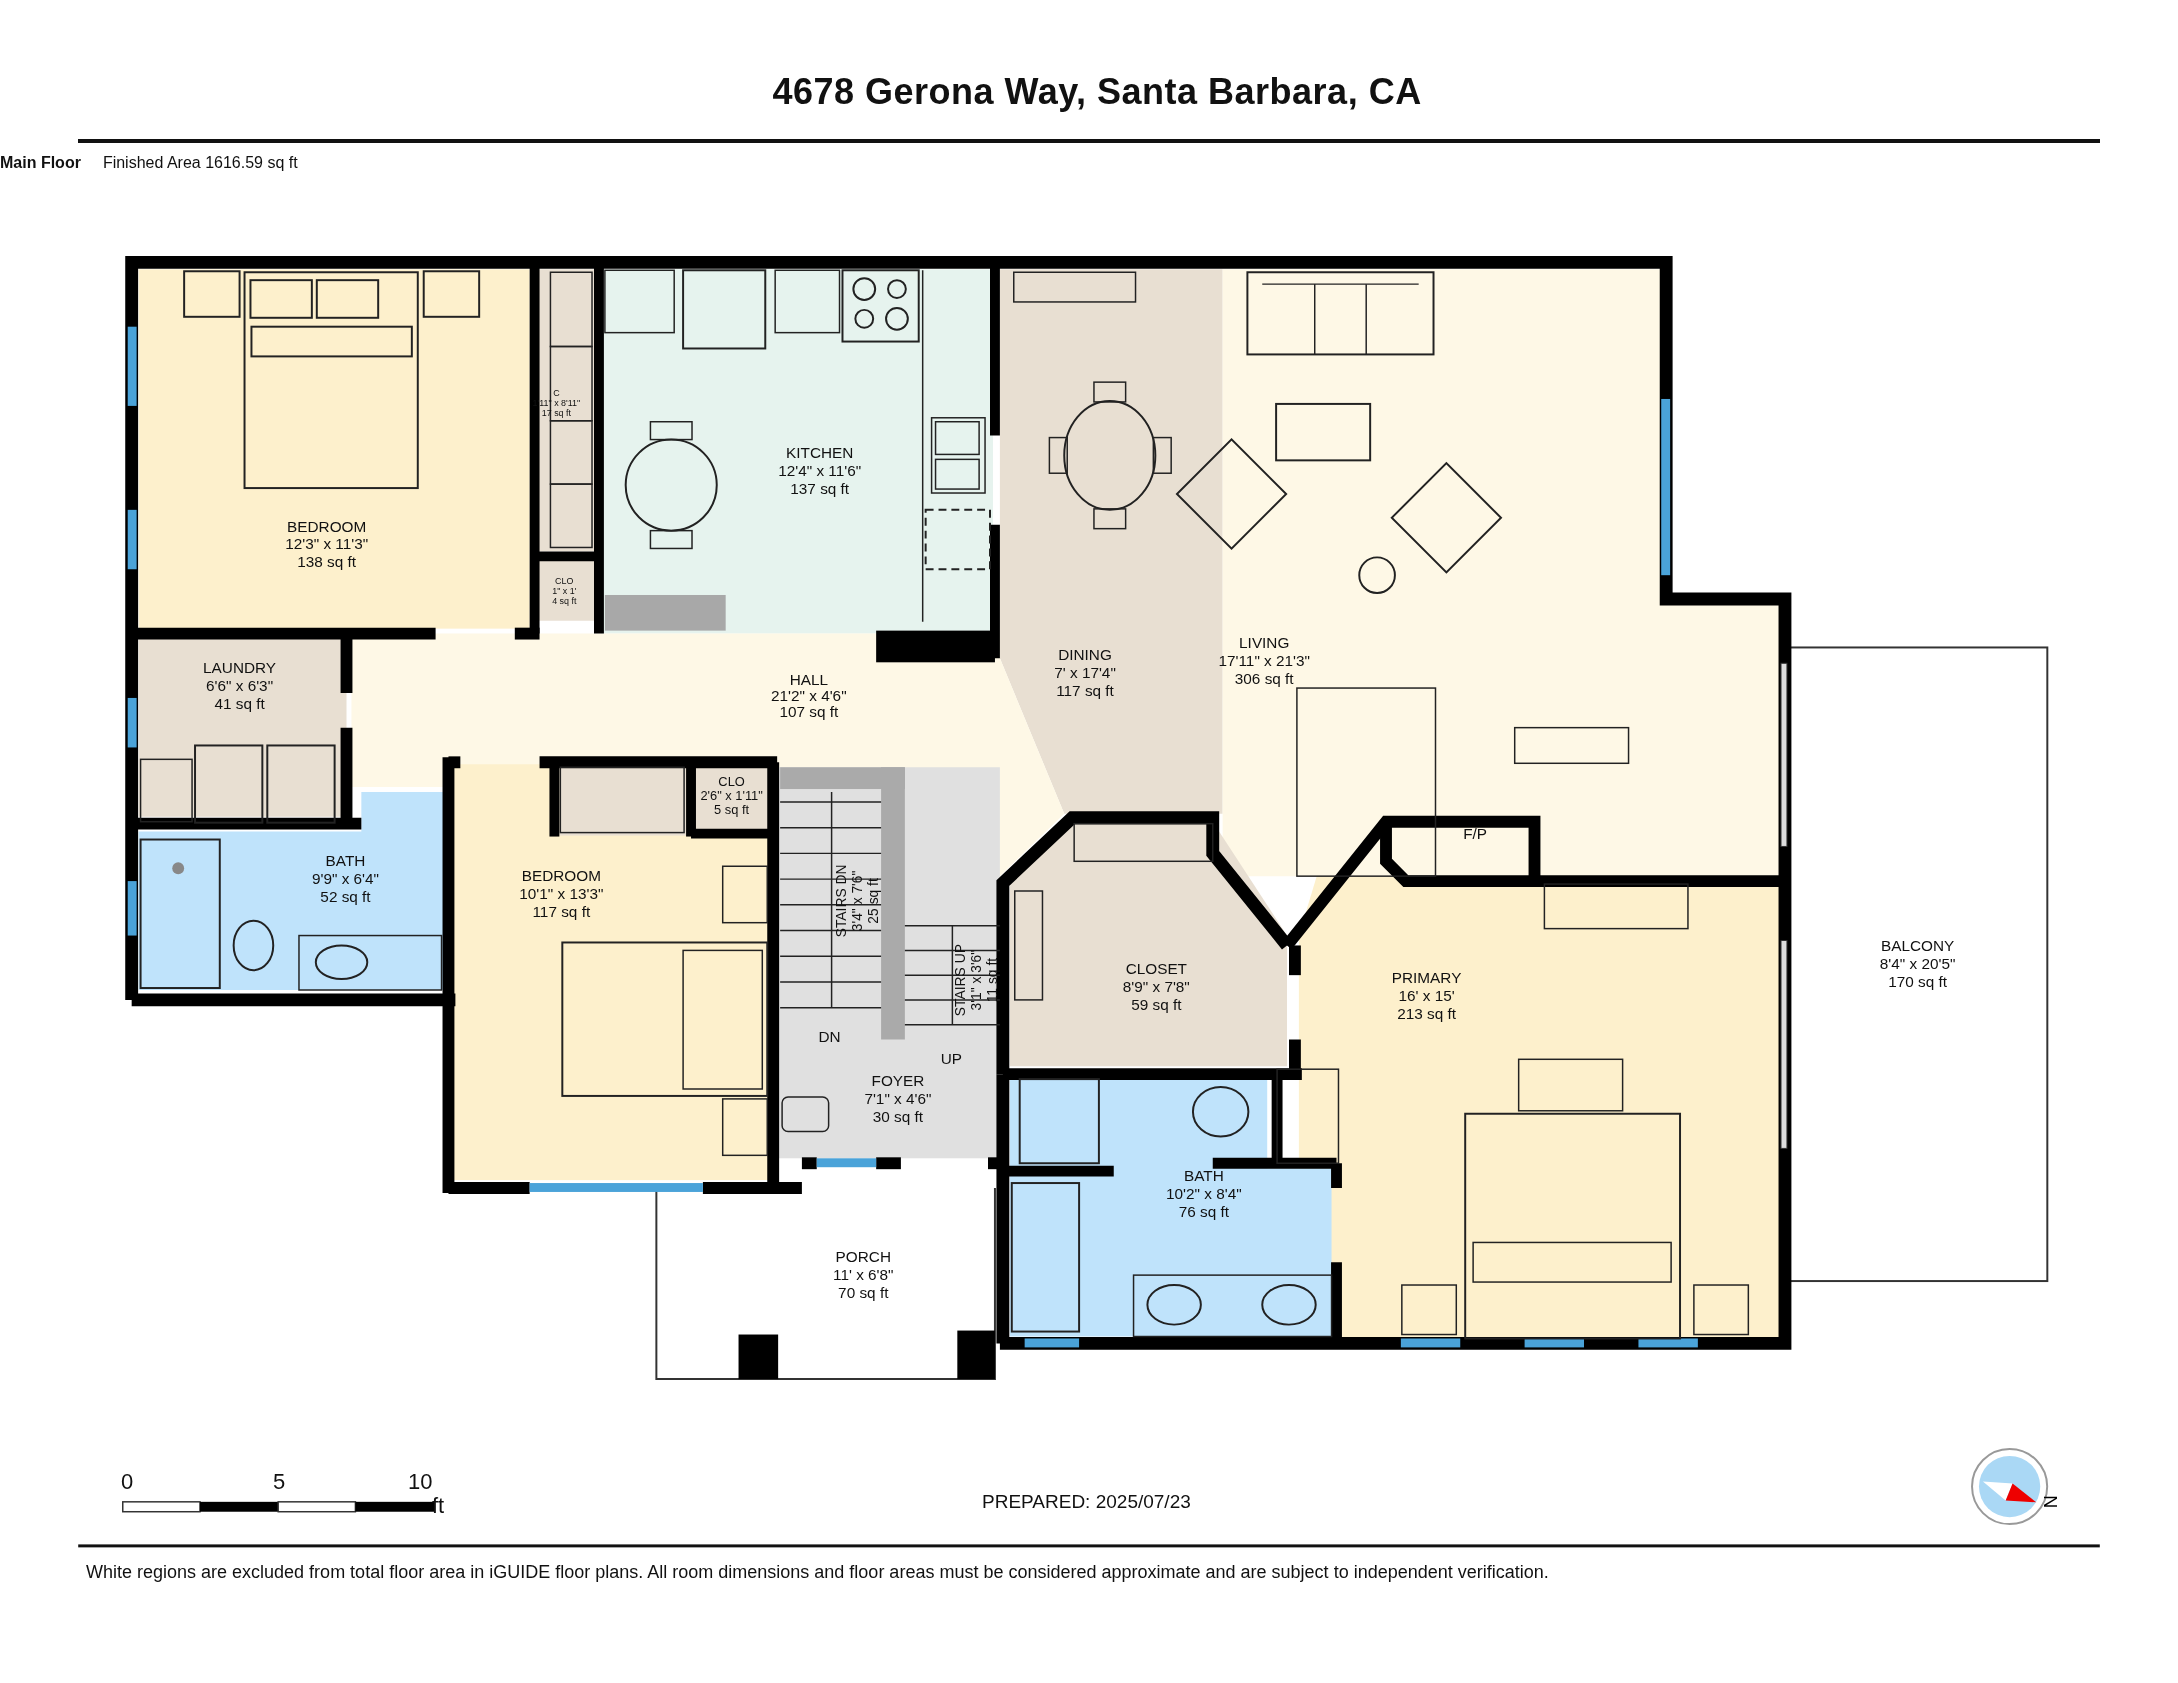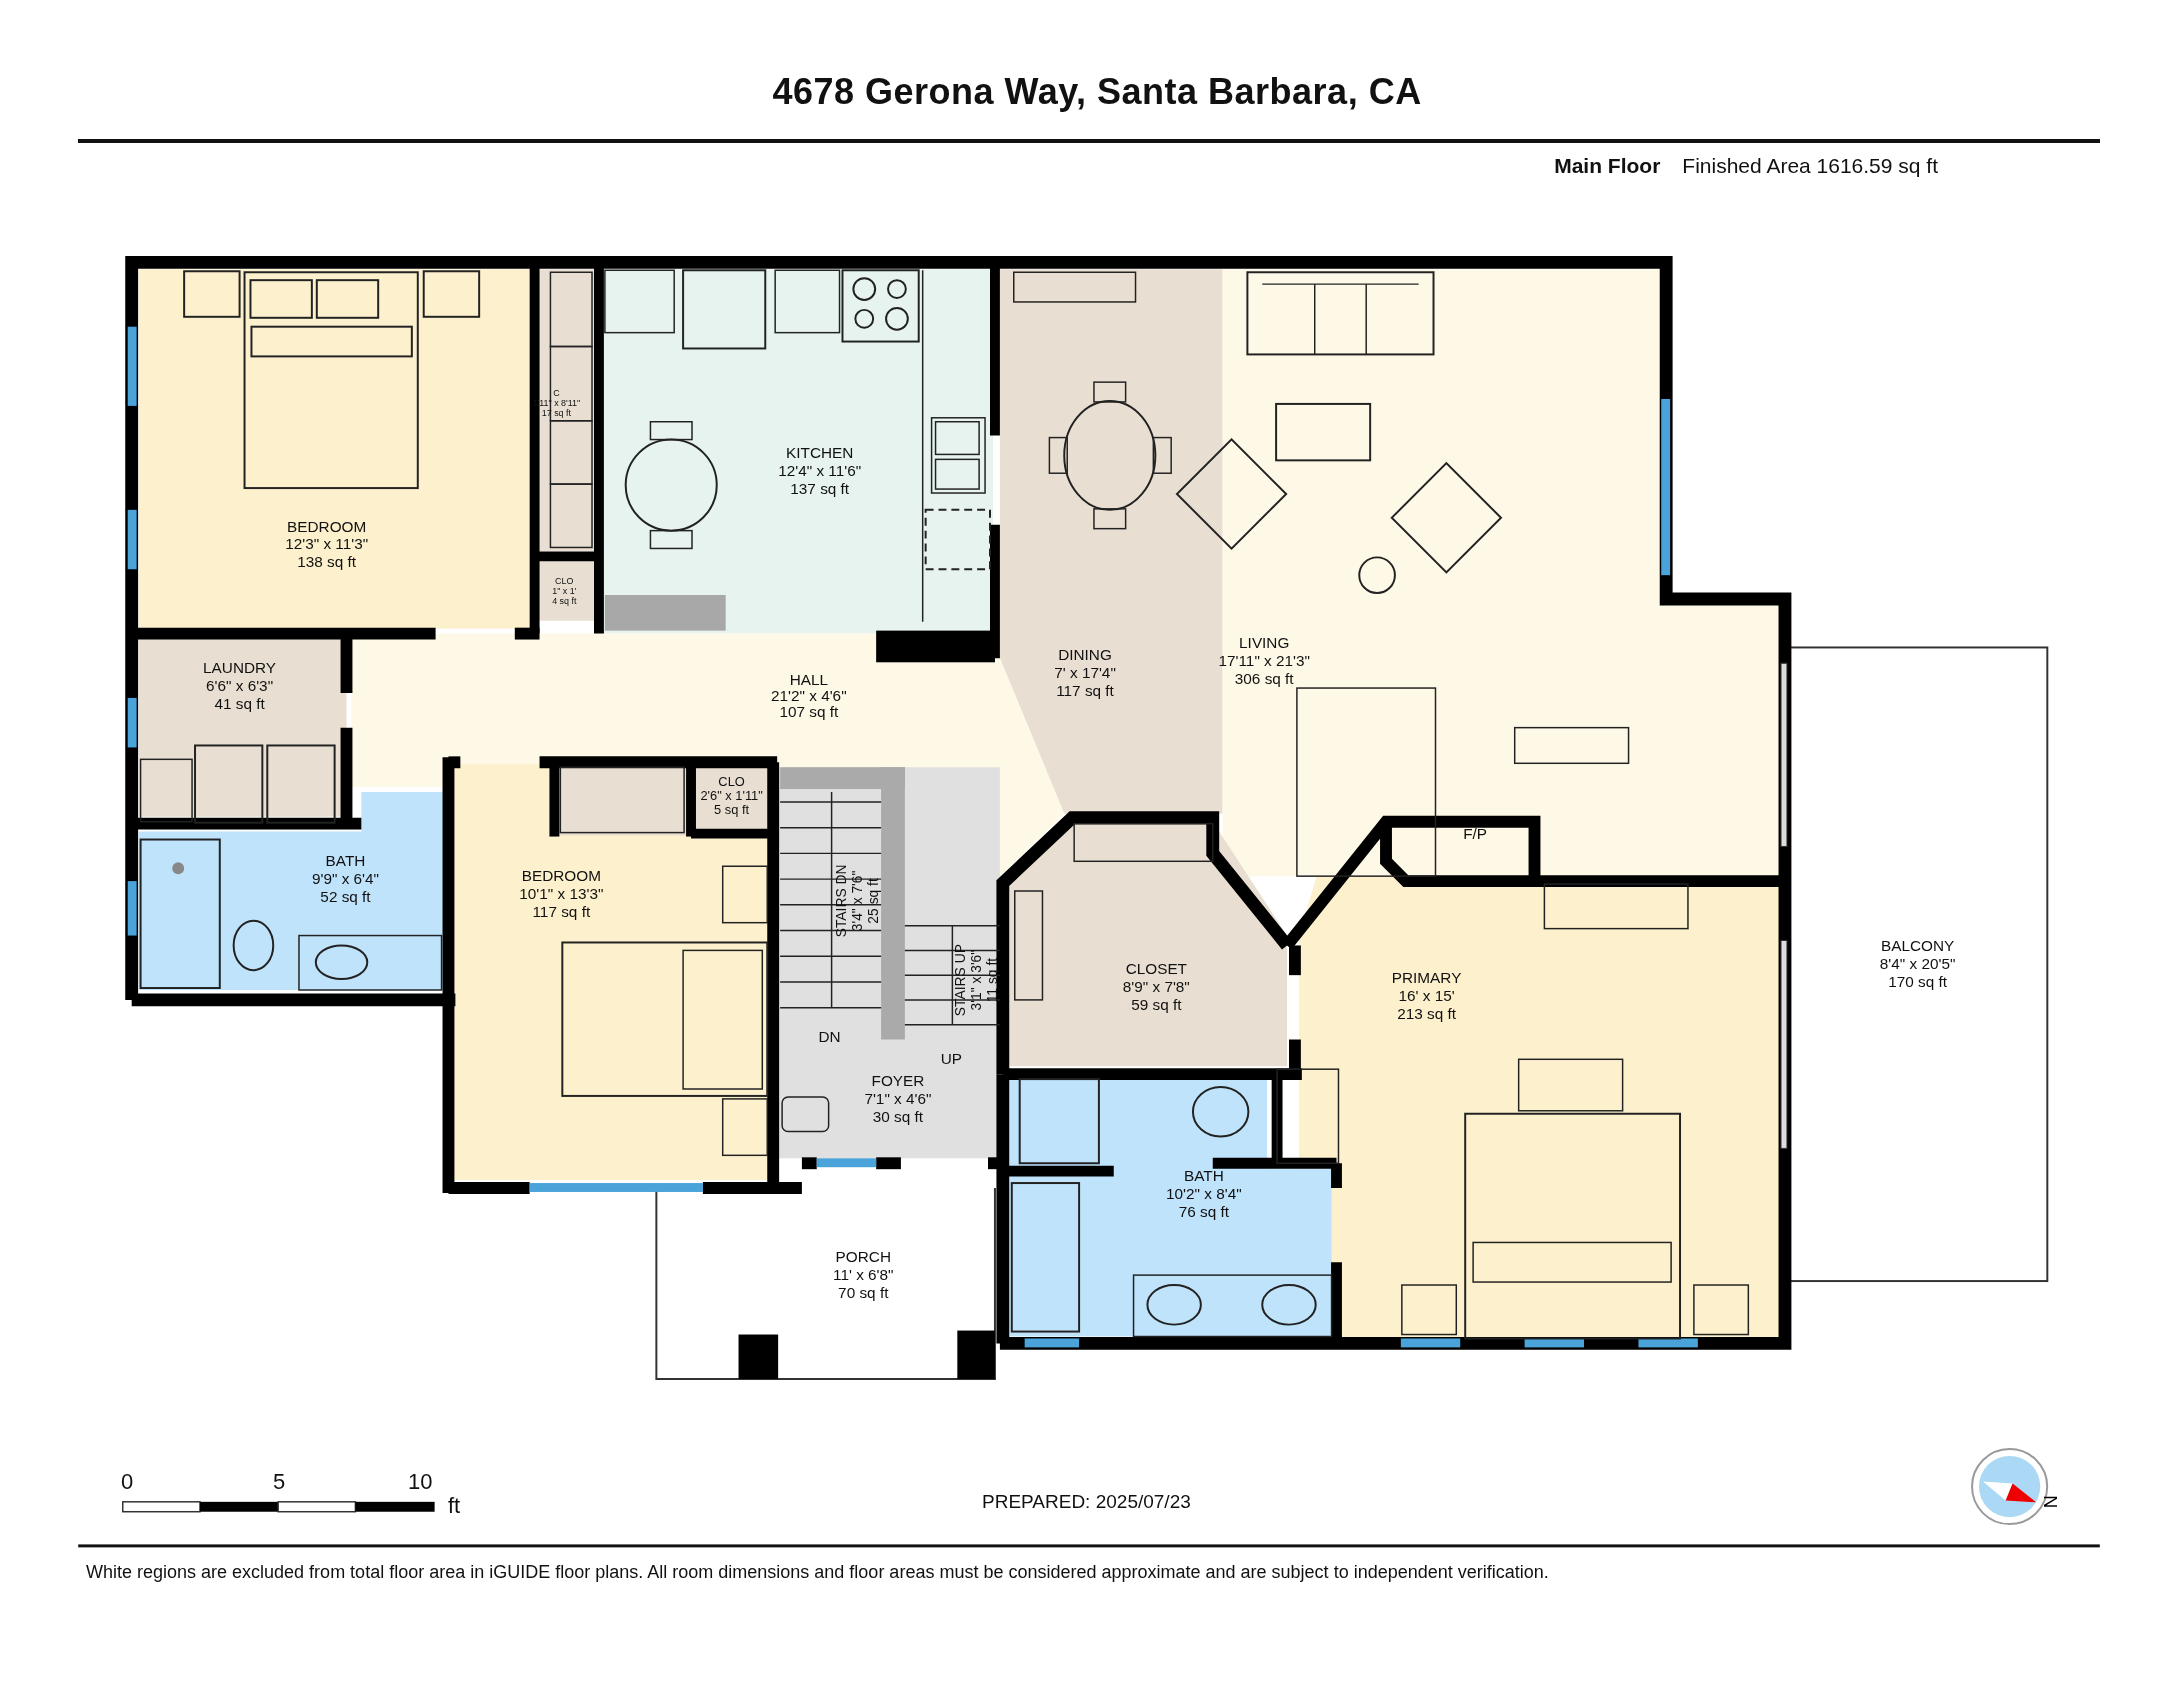--- a/index.html
+++ b/index.html
@@ -1,19 +1,19 @@
 <!DOCTYPE html>
 <html><head>
 <meta charset="utf-8">
 <style>
   html, body { margin:0; padding:0; background:#ffffff; }
   body { width:2178px; height:1683px; position:relative; overflow:hidden; font-family:"Liberation Sans", sans-serif; color:#111; }
   .title { position:absolute; left:0; width:2178px; top:71px; text-align:center; font-size:36px; font-weight:bold; letter-spacing:0.5px;padding-left:8px; }
   .rule { position:absolute; left:78px; width:2022px; height:4px; background:#111; }
-  .subtitle { position:absolute; left:0; width:1938px; top:154px; text-align:right; font-size:21px; }
+  .subtitle { position:absolute; left:0; width:1938px; top:154px; text-align:left; font-size:16px; }
   .subtitle .floor { font-weight:bold; margin-right:22px; }
   svg.plan { position:absolute; left:0; top:0; }
   .room-label { font-family:"Liberation Sans", sans-serif; font-size:15.5px; fill:#111; text-anchor:middle; }
   .tiny-label { font-family:"Liberation Sans", sans-serif; font-size:9px; fill:#111; text-anchor:middle; }
   .scale-num { position:absolute; font-size:22px; }
   .prepared { position:absolute; left:982px; top:1491px; font-size:19px; }
   .footer { position:absolute; left:86px; top:1562px; font-size:18px; }
   .compass { position:absolute; left:1970px; top:1445px; }
 </style>
 </head>
@@ -317,21 +317,21 @@
     <rect x="281" y="1517" width="78" height="10" fill="#fff" stroke="#333" stroke-width="1.5"></rect>
     <rect x="359" y="1517" width="80" height="10" fill="#000"></rect>
   </g>
 
   <rect x="79" y="1560" width="2042" height="3" fill="#111"></rect>
 </svg>
 
 <span class="scale-num" style="left:121px; top:1469px;">0</span>
 <span class="scale-num" style="left:273px; top:1469px;">5</span>
 <span class="scale-num" style="left:408px; top:1469px;">10</span>
-<span class="scale-num" style="left:448px; top:1493px;">ft</span>
+<span class="scale-num" style="left:432px; top:1493px;">ft</span>
 
 <div class="prepared">PREPARED: 2025/07/23</div>
 
 <div class="compass">
   <svg width="99" height="89" viewBox="0 0 100 90">
     <circle cx="40" cy="42" r="38" fill="#fff" stroke="#999" stroke-width="2"></circle>
     <circle cx="40" cy="42" r="31" fill="#aad8f5"></circle>
     <polygon points="13,37 43,39 36,56" fill="#fff"></polygon>
     <polygon points="43,39 67,58 36,56" fill="#ee0000"></polygon>
     <text x="82" y="70" font-family="Liberation Sans, sans-serif" font-size="18" transform="rotate(-90 82 64)">N</text>

